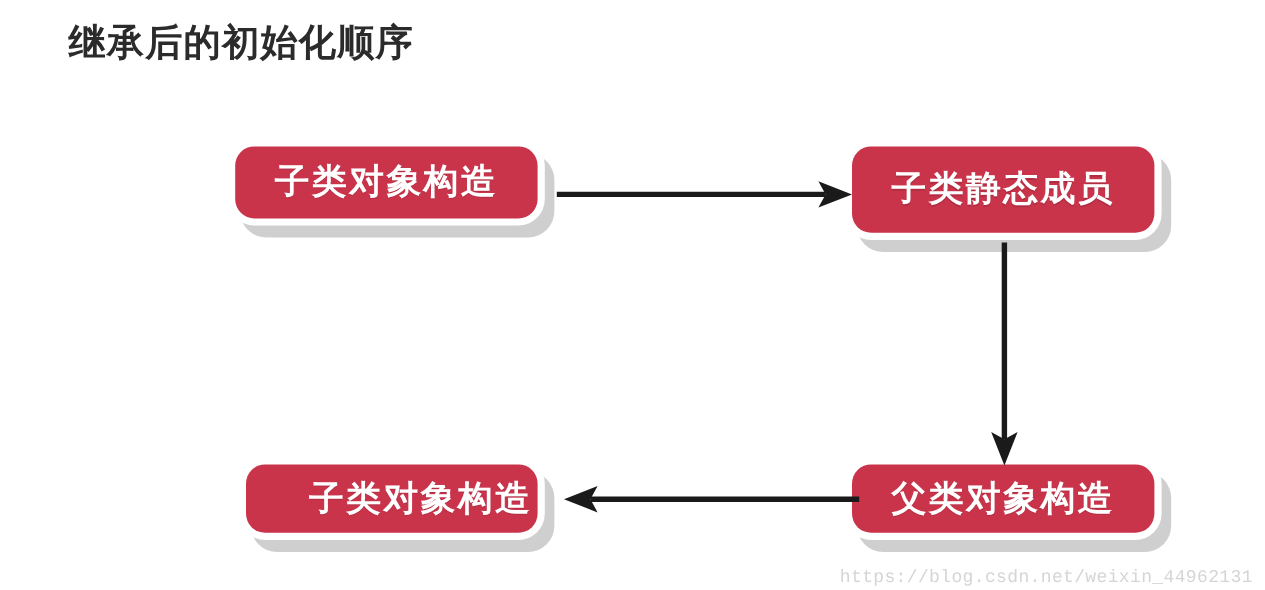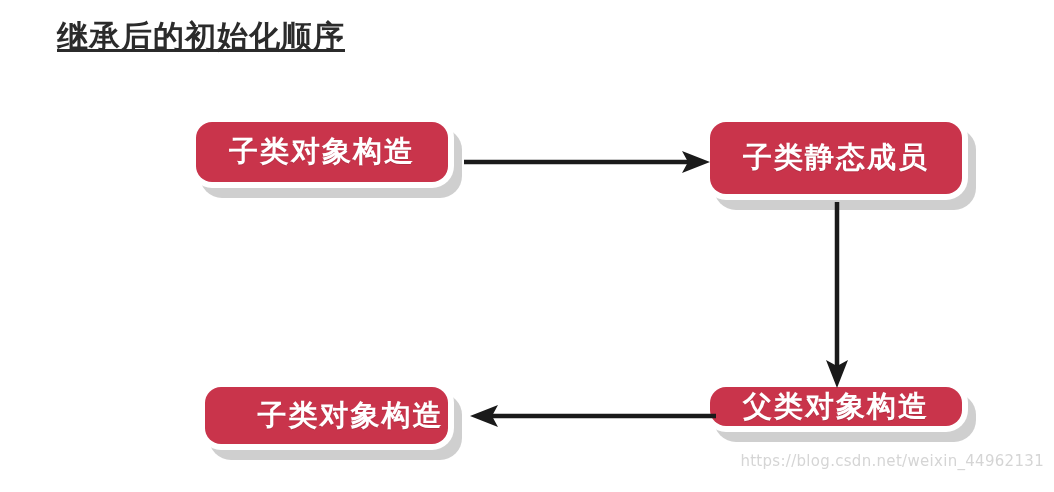--- a/index.html
+++ b/index.html
@@ -20,21 +20,20 @@
   #title {
     position: absolute;
     left: 57px;
     top: 16px;
     font-size: 31px;
     font-weight: 700;
     color: #2b2b2b;
     letter-spacing: 1px;
     line-height: 40px;
     white-space: nowrap;
-    text-decoration: underline;
   }
 
   
   .node {
     position: absolute;
     box-sizing: border-box;
     border-radius: 16px;
     display: flex;
     align-items: center;
     justify-content: center;
@@ -81,42 +80,43 @@
   }
   .node > .node-label {
     position: relative;
     z-index: 1;
     text-shadow: 0 1px 0 rgba(0,0,0,0.12);
   }
 
   #node-parent-static { left: 196px; top: 122px;  width: 252px; height: 60px; }
   #node-child-static  { left: 710px; top: 122px;  width: 252px; height: 72px; }
   #node-child-ctor    { left: 205px; top: 387px;  width: 243px; height: 57px; padding-left: 48px; }
-  #node-parent-ctor   { left: 710px; top: 387px;  width: 252px; height: 39px; }
+  #node-parent-ctor   { left: 710px; top: 387px;  width: 252px; height: 57px; }
 
   
   .arrow-svg {
     position: absolute;
     z-index: 5;
     overflow: visible;
   }
   #arrow-top    { left: 462px; top: 142px; width: 250px; height: 40px; }
   #arrow-right  { left: 812px; top: 200px; width: 50px;  height: 190px; }
   #arrow-bottom { left: 468px; top: 396px; width: 250px; height: 40px; }
 
   
   #watermark {
     position: absolute;
     right: 10px;
-    bottom: 22px;
+    bottom: 2px;
     font-size: 15px;
     color: #d5d5d5;
     letter-spacing: 0.3px;
     white-space: nowrap;
     z-index: 6;
+    font-family: Liberation Mono, monospace;
   }
 </style>
 </head>
 <body>
 
 <div id="page">
 
   <div id="title">继承后的初始化顺序</div>
 
   <div class="node" id="node-parent-static">

